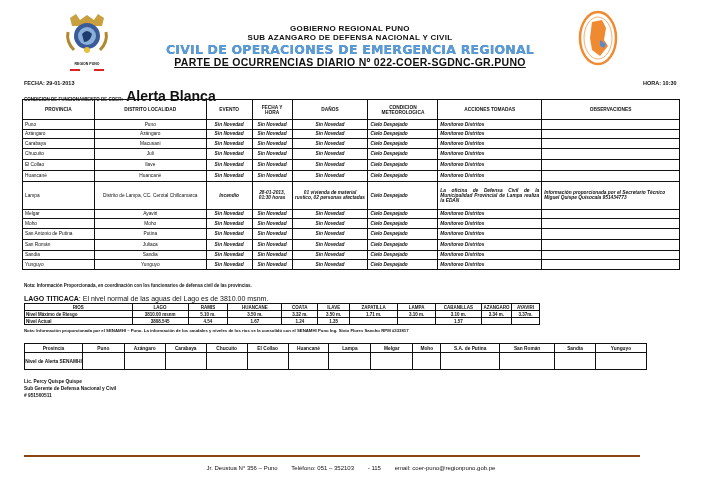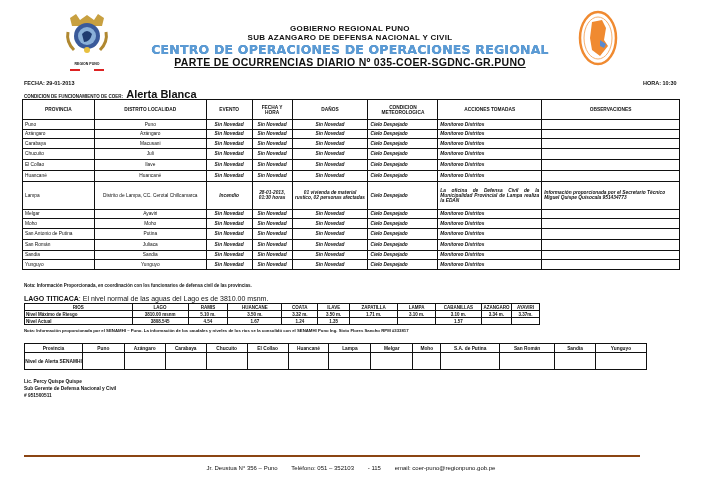--- a/index.html
+++ b/index.html
@@ -13,21 +13,21 @@
   .hdr1 { top: 24px; font-size: 8px; letter-spacing: 0.3px; }
   .hdr2 { top: 33px; font-size: 8px; letter-spacing: 0.3px; }
   .hdr3 { top: 42px; font-size: 12.5px; color: #5b9bd5; letter-spacing: 0.2px; font-family: "DejaVu Sans", sans-serif; font-weight: bold;
           text-shadow: 0 0 0.5px #2e75b6; }
   .hdr4 { top: 56px; font-size: 10.5px; text-decoration: underline; letter-spacing: 0.3px; }
 
   .meta { position: absolute; font-size: 5.5px; font-weight: bold; }
   .fecha { left: 24px; top: 80px; }
   .hora { left: 643px; top: 80px; }
   .cond { left: 24px; top: 88px; font-size: 4.5px; }
-  .cond .alert { font-size: 11px; font-weight: bold; margin-left: 2px; }
+  .cond .alert { font-size: 14px; font-weight: bold; margin-left: 2px; }
 
   table { border-collapse: collapse; position: absolute; }
   .main { left: 22px; top: 99px; width: 658px; }
   .main th, .main td { border: 1px solid #111; font-size: 4.8px; padding: 0 2px; }
   .main th { height: 20px; font-weight: bold; text-align: center; }
   .main td { height: 9.5px; }
   .main td.c { text-align: center; }
   .main td.i { font-style: italic; font-weight: bold; }
   .main tr.tall td { height: 28px; }
   .main tr.mid td { height: 11px; }
@@ -73,22 +73,22 @@
   <svg width="40" height="56" viewBox="0 0 40 56">
     <ellipse cx="20" cy="28" rx="18" ry="26" fill="#fff" stroke="#f08a30" stroke-width="2.5"></ellipse>
     <ellipse cx="20" cy="28" rx="14" ry="21" fill="none" stroke="#f5b070" stroke-width="1"></ellipse>
     <path d="M14 12 L24 10 L28 18 L26 30 L30 36 L22 46 L14 40 L12 28 Z" fill="#f08a30"></path>
     <path d="M22 30 L28 34 L26 38 L22 36 Z" fill="#5a8ad0"></path>
   </svg>
 </div>
 
 <div class="hdr hdr1">GOBIERNO REGIONAL PUNO</div>
 <div class="hdr hdr2">SUB AZANGARO DE DEFENSA NACIONAL Y CIVIL</div>
-<div class="hdr hdr3">CENTRO DE OPERACIONES DE OPERACIONES REGIONAL</div>
-<div class="hdr hdr4">PARTE DE OCURRENCIAS DIARIO Nº 035-COER-SGDNC-GR.PUNO</div>
+<div class="hdr hdr3">CIVIL DE OPERACIONES DE EMERGENCIA REGIONAL</div>
+<div class="hdr hdr4">PARTE DE OCURRENCIAS DIARIO Nº 022-COER-SGDNC-GR.PUNO</div>
 
 <div class="meta fecha">FECHA: 29-01-2013</div>
 <div class="meta hora">HORA: 10:30</div>
 <div class="meta cond">
   <span>CONDICION DE FUNCIONAMIENTO DE COER:</span>
   <span class="alert">Alerta Blanca</span>
 </div>
 
 <table class="main">
   <colgroup>

